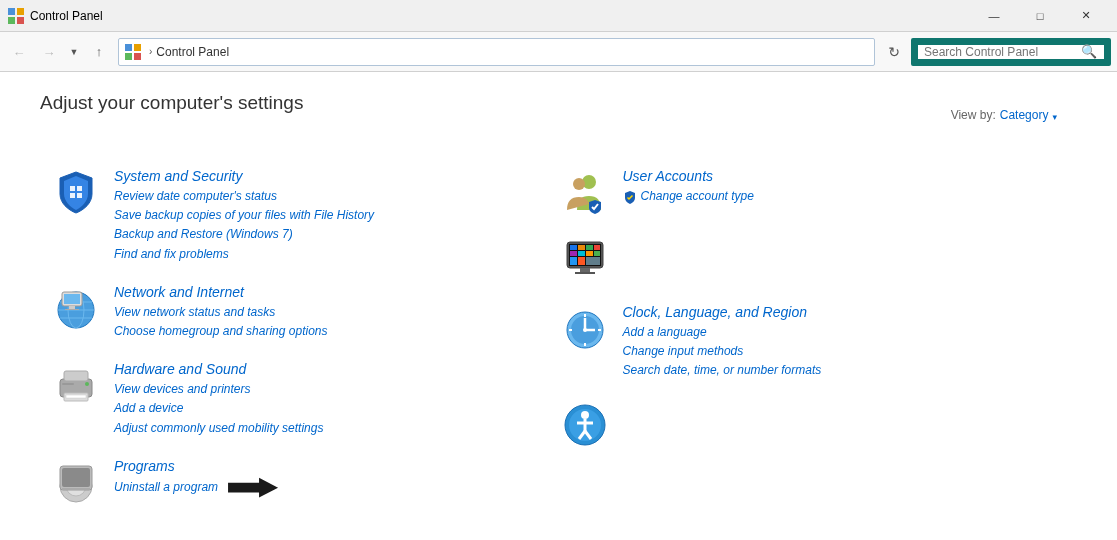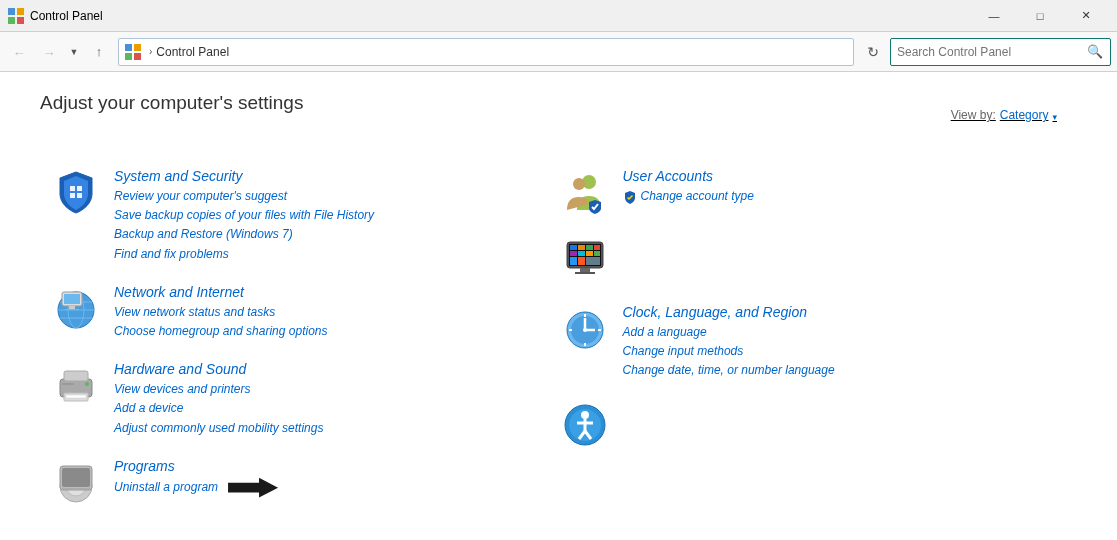--- a/index.html
+++ b/index.html
@@ -123,23 +123,23 @@
       background: transparent;
       border-radius: 3px;
       cursor: pointer;
       display: flex;
       align-items: center;
       justify-content: center;
       font-size: 14px;
       color: #555;
     }
     .search-box {
-      width: 221px;
+      width: 200px;
       height: 28px;
-      border: 1px solid #0f766e;
+      border: 7px solid #0f766e;
       border-radius: 2px;
       display: flex;
       align-items: center;
       background: #fff;
       padding: 0 6px;
     }
     .search-input {
       border: none;
       outline: none;
       font-size: 12px;
@@ -252,21 +252,21 @@
   <div class="search-box">
     <input class="search-input" type="text" placeholder="Search Control Panel" style="">
     <span class="search-icon-btn">🔍</span>
   </div>
 </div>
 
 <div style="position:relative; padding: 20px 60px 20px 40px;">
 
   <div style="display:flex; justify-content:space-between; align-items:center; margin-bottom: 20px;">
     <h1 class="page-title" style="font-size:19px;font-weight:300;color:#333;">Adjust your computer's settings</h1>
-    <div style="display:flex; align-items:flex-end; gap:4px; font-size:12px;text-decoration:underline;">
+    <div style="display:flex; align-items:flex-end; gap:4px; font-size:12px;">
       <span style="color:#666;">View by:</span>
       <a href="#" style="color:#0066cc; text-decoration:none; font-size:12px;">Category</a>
       <span style="color:#0066cc; font-size:9px;">▾</span>
     </div>
   </div>
 
   <div class="categories-grid">
 
     <div>
 
@@ -278,21 +278,21 @@
             <path d="M24 8 L36 13 L36 26 C36 33 30 39 24 42 C18 39 12 33 12 26 L12 13 Z" fill="#3584e4"></path>
 
             <rect x="18" y="18" width="5" height="5" fill="white" opacity="0.9"></rect>
             <rect x="25" y="18" width="5" height="5" fill="white" opacity="0.9"></rect>
             <rect x="18" y="25" width="5" height="5" fill="white" opacity="0.9"></rect>
             <rect x="25" y="25" width="5" height="5" fill="white" opacity="0.9"></rect>
           </svg>
         </div>
         <div class="category-text">
           <a class="category-title">System and Security</a>
-          <a class="category-link">Review your computer's suggest</a>
+          <a class="category-link">Review date computer's status</a>
           <a class="category-link">Save backup copies of your files with File History</a>
           <a class="category-link">Backup and Restore (Windows 7)</a>
           <a class="category-link">Find and fix problems</a>
         </div>
       </div>
 
       <div class="category-item">
         <div class="category-icon">
           <svg width="48" height="48" viewBox="0 0 48 48">
 
@@ -423,21 +423,21 @@
             <line x1="24" y1="10" x2="24" y2="13" stroke="white" stroke-width="2"></line>
             <line x1="24" y1="39" x2="24" y2="42" stroke="white" stroke-width="2"></line>
             <line x1="8" y1="26" x2="11" y2="26" stroke="white" stroke-width="2"></line>
             <line x1="37" y1="26" x2="40" y2="26" stroke="white" stroke-width="2"></line>
           </svg>
         </div>
         <div class="category-text">
           <a class="category-title">Clock, Language, and Region</a>
           <a class="category-link">Add a language</a>
           <a class="category-link">Change input methods</a>
-          <a class="category-link">Change date, time, or number language</a>
+          <a class="category-link">Search date, time, or number formats</a>
         </div>
       </div>
 
       <div class="category-item">
         <div class="category-icon">
           <svg width="48" height="48" viewBox="0 0 48 48">
             <circle cx="24" cy="24" r="20" fill="#2a8fd4" stroke="#1a6fb4" stroke-width="1"></circle>
             <circle cx="24" cy="24" r="16" fill="#3a9fe4"></circle>
 
             <circle cx="24" cy="14" r="4" fill="white"></circle>

